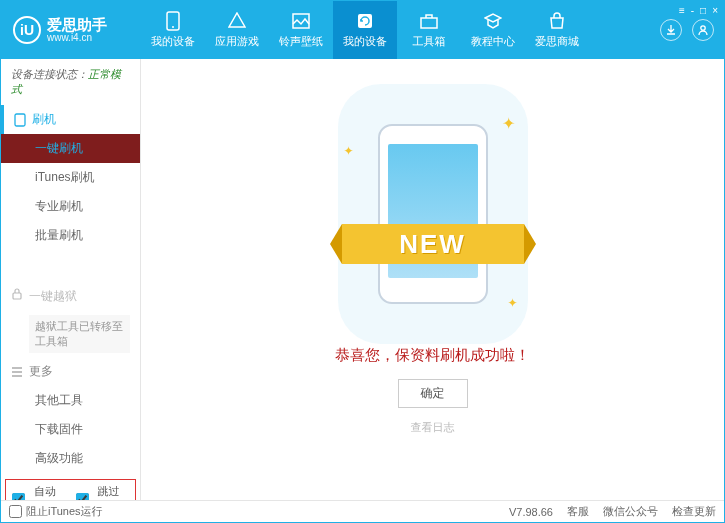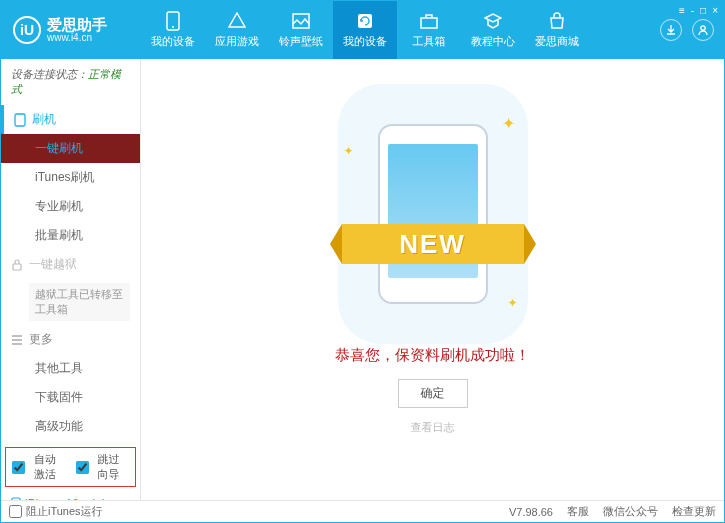--- a/index.html
+++ b/index.html
@@ -20,21 +20,21 @@
 .circle-btn { width: 22px; height: 22px; border: 1.5px solid rgba(255,255,255,0.7); border-radius: 50%; display:flex; align-items:center; justify-content:center; cursor:pointer; }
 
 .body { display: flex; height: calc(100% - 58px - 22px); }
 .sidebar { width: 140px; border-right: 1px solid #e5e5e5; overflow-y: auto; font-size: 12px; color: #555; }
 .status-line { padding: 8px 10px; font-size: 11px; color: #666; font-style: italic; }
 .status-val { color: #2a8a2a; }
 .section-head { display: flex; align-items: center; padding: 6px 10px; color: #888; gap: 6px; }
 .section-head.blue { color: #1fb0e6; border-left: 3px solid #1fb0e6; padding-left: 10px; }
 .sub-item { padding: 6px 10px 6px 34px; cursor: pointer; color: #666; }
 .sub-item.active { background: #7f1d1d; color: #1fb0e6; }
-.lock-item { display:flex; align-items:center; padding: 6px 10px; color:#bbb; gap:6px;}
+.lock-item { display:flex; padding: 6px 10px; color:#bbb; gap:6px;margin-top:32px;}
 .note-box { background: #f7f7f7; margin: 4px 10px 4px 28px; padding: 4px 6px; font-size: 11px; color: #999; }
 
 .red-box { border: 1px solid #d33; margin: 6px 4px; padding: 4px 6px; display: flex; gap: 10px; align-items: center; }
 .chk { display: flex; align-items: center; gap: 9px; font-size: 11px; color: #555; }
 .chk input { accent-color: #1fb0e6; }
 
 .device-box { padding: 4px 10px; }
 .device-name { color: #1fb0e6; font-size: 12px; display:flex; align-items:center; gap:4px;}
 
 .main { flex: 1; display: flex; flex-direction: column; align-items: center; justify-content: center; position: relative; }

